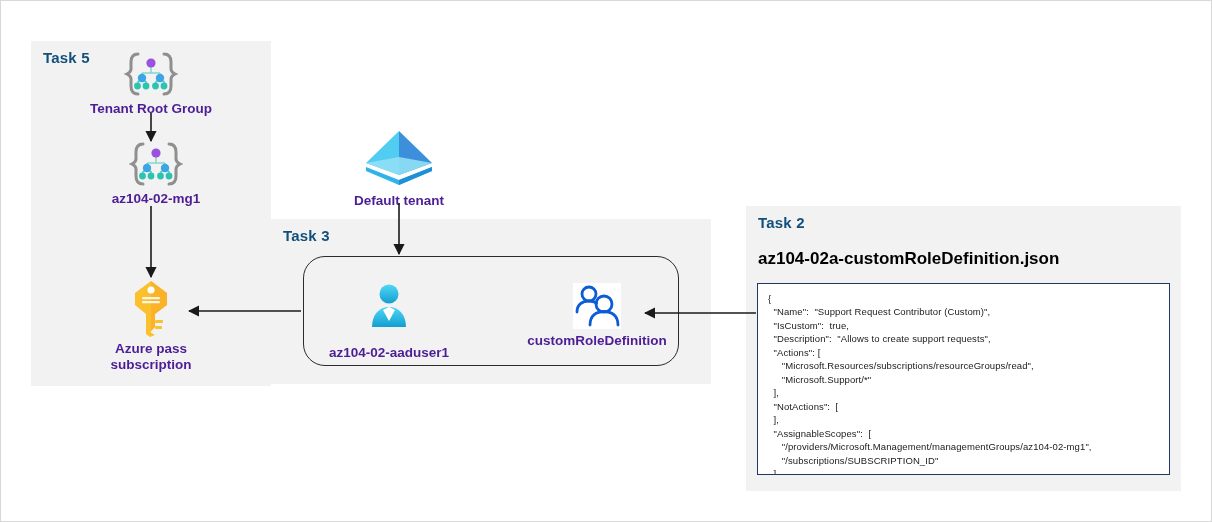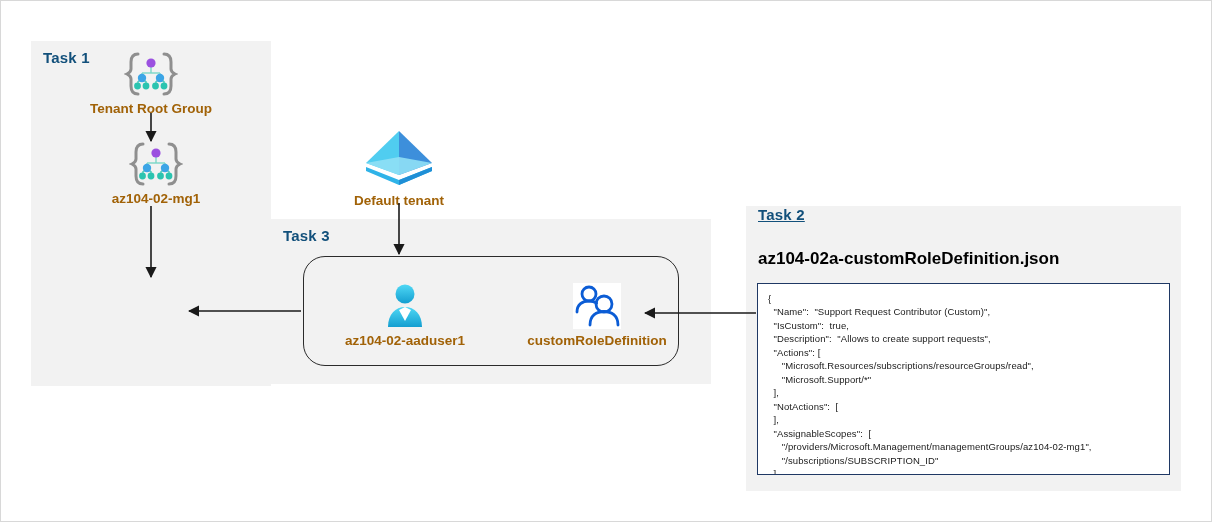--- a/index.html
+++ b/index.html
@@ -45,21 +45,21 @@
     margin-left: -80px;
   }
   .node .icon {
     display: block;
     line-height: 0;
   }
   .node .caption {
     margin-top: 4px;
     font-size: 13.5px;
     font-weight: bold;
-    color: #a16207;
+    color: #4c1d95;
     text-align: center;
     line-height: 1.15;
     white-space: pre-line;
   }
 
   
   .rounded-box {
     position: absolute;
     border: 1.5px solid #2b2b2b;
     border-radius: 22px;
@@ -101,21 +101,21 @@
     height: 522px;
     pointer-events: none;
   }
 </style>
 </head>
 <body>
 
 <div id="canvas">
 
   <div class="panel" style="left:30px; top:40px; width:240px; height:345px;"></div>
-  <div class="panel-title" style="left:42px; top:48px;">Task 1</div>
+  <div class="panel-title" style="left:42px; top:48px;">Task 5</div>
 
   <div class="node" style="left:150px; top:50px;">
     <span class="icon">
       <svg width="54" height="46" viewBox="0 0 54 46" xmlns="http://www.w3.org/2000/svg">
         <path d="M14 3 C8 3 7 7 7 11 L7 18 C7 21 5 22 3 23 C5 24 7 25 7 28 L7 35 C7 39 8 43 14 43" fill="none" stroke="#8f8f8f" stroke-width="3" stroke-linecap="round"></path>
         <path d="M40 3 C46 3 47 7 47 11 L47 18 C47 21 49 22 51 23 C49 24 47 25 47 28 L47 35 C47 39 46 43 40 43" fill="none" stroke="#8f8f8f" stroke-width="3" stroke-linecap="round"></path>
         <line x1="27" y1="14" x2="27" y2="22" stroke="#7ad7c8" stroke-width="1.4"></line>
         <line x1="18" y1="22" x2="36" y2="22" stroke="#7ad7c8" stroke-width="1.4"></line>
         <line x1="18" y1="22" x2="18" y2="26" stroke="#7ad7c8" stroke-width="1.4"></line>
         <line x1="36" y1="22" x2="36" y2="26" stroke="#7ad7c8" stroke-width="1.4"></line>
@@ -157,40 +157,55 @@
         <circle cx="36" cy="27" r="4.2" fill="#3ca5e6"></circle>
         <circle cx="13.5" cy="35" r="3.4" fill="#2bc4b0"></circle>
         <circle cx="22" cy="35" r="3.4" fill="#2bc4b0"></circle>
         <circle cx="31.5" cy="35" r="3.4" fill="#2bc4b0"></circle>
         <circle cx="40" cy="35" r="3.4" fill="#2bc4b0"></circle>
       </svg>
     </span>
     <span class="caption">az104-02-mg1</span>
   </div>
 
+  <div class="node" style="left:150px; top:278px;">
+    <span class="icon">
+      <svg width="44" height="58" viewBox="0 0 44 58" xmlns="http://www.w3.org/2000/svg">
+        <path d="M22 2 L38 14 L38 26 L26 35 L26 48 L21 53 L26 56 L21 58 L17 55 L17 35 L6 26 L6 14 Z" fill="#fbc02d"></path>
+        <path d="M22 2 L38 14 L38 26 L26 35 L26 48 L21 53 L22 54 Z" fill="#f9a825" opacity=".55"></path>
+        <circle cx="22" cy="11" r="3.6" fill="#ffffff"></circle>
+        <rect x="13" y="18" width="18" height="2.3" rx="1" fill="#ffffff" opacity=".85"></rect>
+        <rect x="13" y="22" width="18" height="2.3" rx="1" fill="#ffffff" opacity=".85"></rect>
+        <rect x="26" y="41" width="8" height="3" rx="1" fill="#fbc02d"></rect>
+        <rect x="26" y="47" width="7" height="3" rx="1" fill="#fbc02d"></rect>
+      </svg>
+    </span>
+    <span class="caption">Azure pass
+subscription</span>
+  </div>
 
   <div class="node" style="left:398px; top:126px;">
     <span class="icon">
       <svg width="74" height="62" viewBox="0 0 74 62" xmlns="http://www.w3.org/2000/svg">
         <path d="M37 4 L70 36 L37 48 Z" fill="#3d8fdb"></path>
         <path d="M37 4 L4 36 L37 48 Z" fill="#50cdf0"></path>
         <path d="M37 30 L70 36 L37 48 L4 36 Z" fill="#8fe0f5" opacity=".9"></path>
         <path d="M4 40 L37 53 L70 40 L70 44 L37 58 L4 44 Z" fill="#2fb3e8"></path>
         <path d="M37 53 L70 40 L70 44 L37 58 Z" fill="#1f8fd6"></path>
       </svg>
     </span>
     <span class="caption">Default tenant</span>
   </div>
 
   <div class="panel" style="left:270px; top:218px; width:440px; height:165px;"></div>
   <div class="panel-title" style="left:282px; top:226px;text-align:right;">Task 3</div>
 
   <div class="rounded-box" style="left:302px; top:255px; width:376px; height:110px;"></div>
 
-  <div class="node" style="left:404px; top:282px;">
+  <div class="node" style="left:388px; top:282px;gap:12px;">
     <span class="icon">
       <svg width="42" height="46" viewBox="0 0 42 46" xmlns="http://www.w3.org/2000/svg">
         <defs>
           <linearGradient id="ugrad" x1="0" y1="0" x2="0" y2="1">
             <stop offset="0%" stop-color="#4fd8f5"></stop>
             <stop offset="100%" stop-color="#149ed0"></stop>
           </linearGradient>
         </defs>
         <circle cx="21" cy="11" r="9.5" fill="url(#ugrad)"></circle>
         <path d="M4 44 C4 31 11.5 24 21 24 C30.5 24 38 31 38 44 Z" fill="url(#ugrad)"></path>
@@ -207,21 +222,21 @@
         <circle cx="16" cy="11" r="7" fill="none" stroke="#0b5cd5" stroke-width="2.8"></circle>
         <path d="M4 29 C4 21.5 9.5 18 16 18 C19 18 21.6 18.8 23.6 20.2" fill="none" stroke="#0b5cd5" stroke-width="2.8" stroke-linecap="round"></path>
         <circle cx="31" cy="21" r="8" fill="none" stroke="#0b5cd5" stroke-width="2.8"></circle>
         <path d="M17 42 C17 32.5 23.5 28.5 31 28.5 C38.5 28.5 45 32.5 45 42" fill="none" stroke="#0b5cd5" stroke-width="2.8" stroke-linecap="round"></path>
       </svg>
     </span>
     <span class="caption">customRoleDefinition</span>
   </div>
 
   <div class="panel" style="left:745px; top:205px; width:435px; height:285px;"></div>
-  <div class="panel-title" style="left:757px; top:205px;text-decoration:underline;">Task 2</div>
+  <div class="panel-title" style="left:757px; top:213px;">Task 2</div>
 
   <div class="json-filename" style="left:757px; top:248px;">az104-02a-customRoleDefinition.json</div>
 
   <div class="json-card" style="left:756px; top:282px; width:413px; height:192px;">
     <div class="json-line">{</div>
     <div class="json-line">  "Name":  "Support Request Contributor (Custom)",</div>
     <div class="json-line">  "IsCustom":  true,</div>
     <div class="json-line">  "Description":  "Allows to create support requests",</div>
     <div class="json-line">  "Actions": [</div>
     <div class="json-line">     "Microsoft.Resources/subscriptions/resourceGroups/read",</div>

